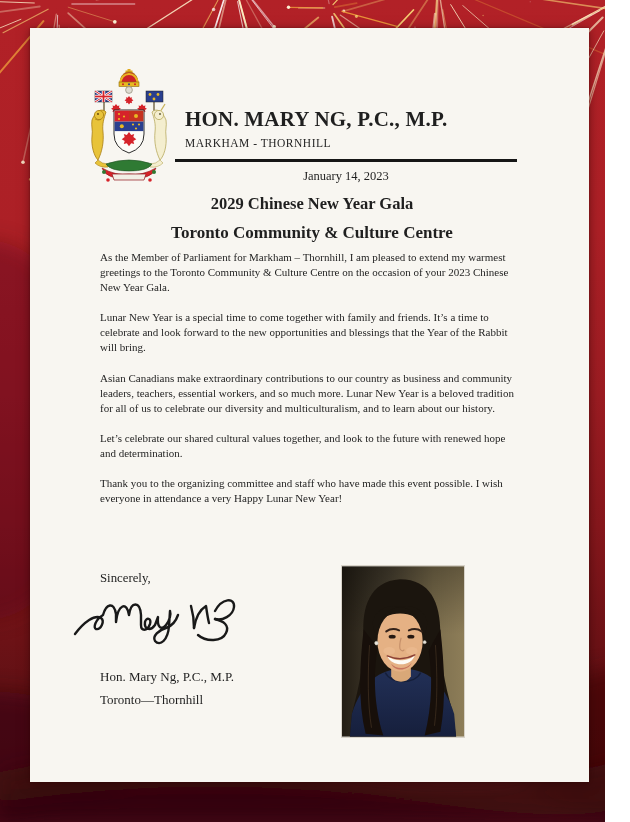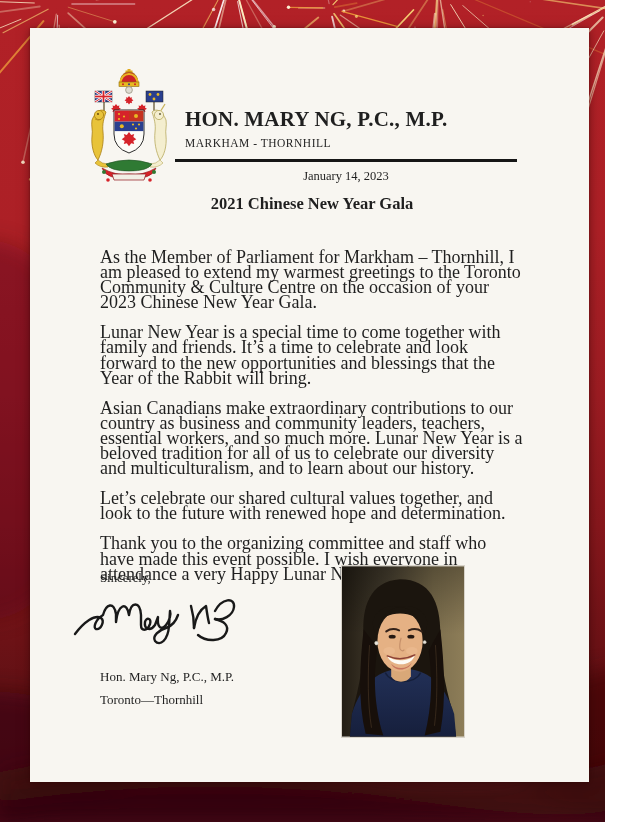--- a/index.html
+++ b/index.html
@@ -16,21 +16,21 @@
     color:#1f1f1f;
   }
   .crest{position:absolute;left:58px;top:40px;width:82px;height:120px;}
   .mp-name{position:absolute;left:155px;top:79px;font-size:21px;font-weight:bold;letter-spacing:.2px;white-space:nowrap;}
   .riding{position:absolute;left:155px;top:109px;font-size:11.5px;font-weight:normal;letter-spacing:.5px;white-space:nowrap;}
   .rule{position:absolute;left:145px;top:131px;width:342px;height:2.5px;background:#161616;}
   .date{position:absolute;left:145px;top:141px;width:342px;text-align:center;font-size:12.5px;}
   .ttl{position:absolute;left:70px;width:424px;text-align:center;font-weight:bold;}
   .title1{top:166px;font-size:16.5px;}
   .title2{top:195px;font-size:17px;}
-  .body{position:absolute;left:70px;top:222px;width:424px;font-size:18px;line-height:15.1px;}
+  .body{position:absolute;left:70px;top:222px;width:424px;font-size:11px;line-height:15.1px;}
   .body p{margin:0 0 15px 0;}
   .closing{position:absolute;left:70px;top:543px;font-size:12.8px;}
   .sig{position:absolute;left:42px;top:562px;width:186px;height:66px;}
   .signer{position:absolute;left:70px;top:637px;font-size:13px;line-height:23px;}
   .portrait{position:absolute;left:311px;top:537px;width:124px;height:173px;border:1px solid #d8d3c9;box-sizing:border-box;}
   .portrait svg{display:block;width:100%;height:100%;}
 </style>
 </head>
 <body>
 
@@ -354,21 +354,22 @@
         <circle cx="66" cy="104" r="2" fill="#2f7a33"></circle>
       <circle cx="20" cy="112" r="1.8" fill="#d6232a"></circle>
         <circle cx="62" cy="112" r="1.8" fill="#d6232a"></circle>
     </svg>
 
     <div class="mp-name">HON. MARY NG, P.C., M.P.</div>
     <div class="riding">MARKHAM - THORNHILL</div>
     <div class="rule"></div>
     <div class="date">January 14, 2023</div>
 
-    <div class="ttl title1">2021 Chinese New Year Gala</div>
+    <div class="ttl title1">2029 Chinese New Year Gala</div>
+    <div class="ttl title2">Toronto Community &amp; Culture Centre</div>
 
     <div class="body">
       <p>As the Member of Parliament for Markham – Thornhill, I am pleased to extend my warmest greetings to the Toronto Community &amp; Culture Centre on the occasion of your 2023 Chinese New Year Gala.</p>
       <p>Lunar New Year is a special time to come together with family and friends. It’s a time to celebrate and look forward to the new opportunities and blessings that the Year of the Rabbit will bring.</p>
       <p>Asian Canadians make extraordinary contributions to our country as business and community leaders, teachers, essential workers, and so much more. Lunar New Year is a beloved tradition for all of us to celebrate our diversity and multiculturalism, and to learn about our history.</p>
       <p>Let’s celebrate our shared cultural values together, and look to the future with renewed hope and determination.</p>
       <p>Thank you to the organizing committee and staff who have made this event possible. I wish everyone in attendance a very Happy Lunar New Year!</p>
     </div>
 
     <div class="closing">Sincerely,</div>

